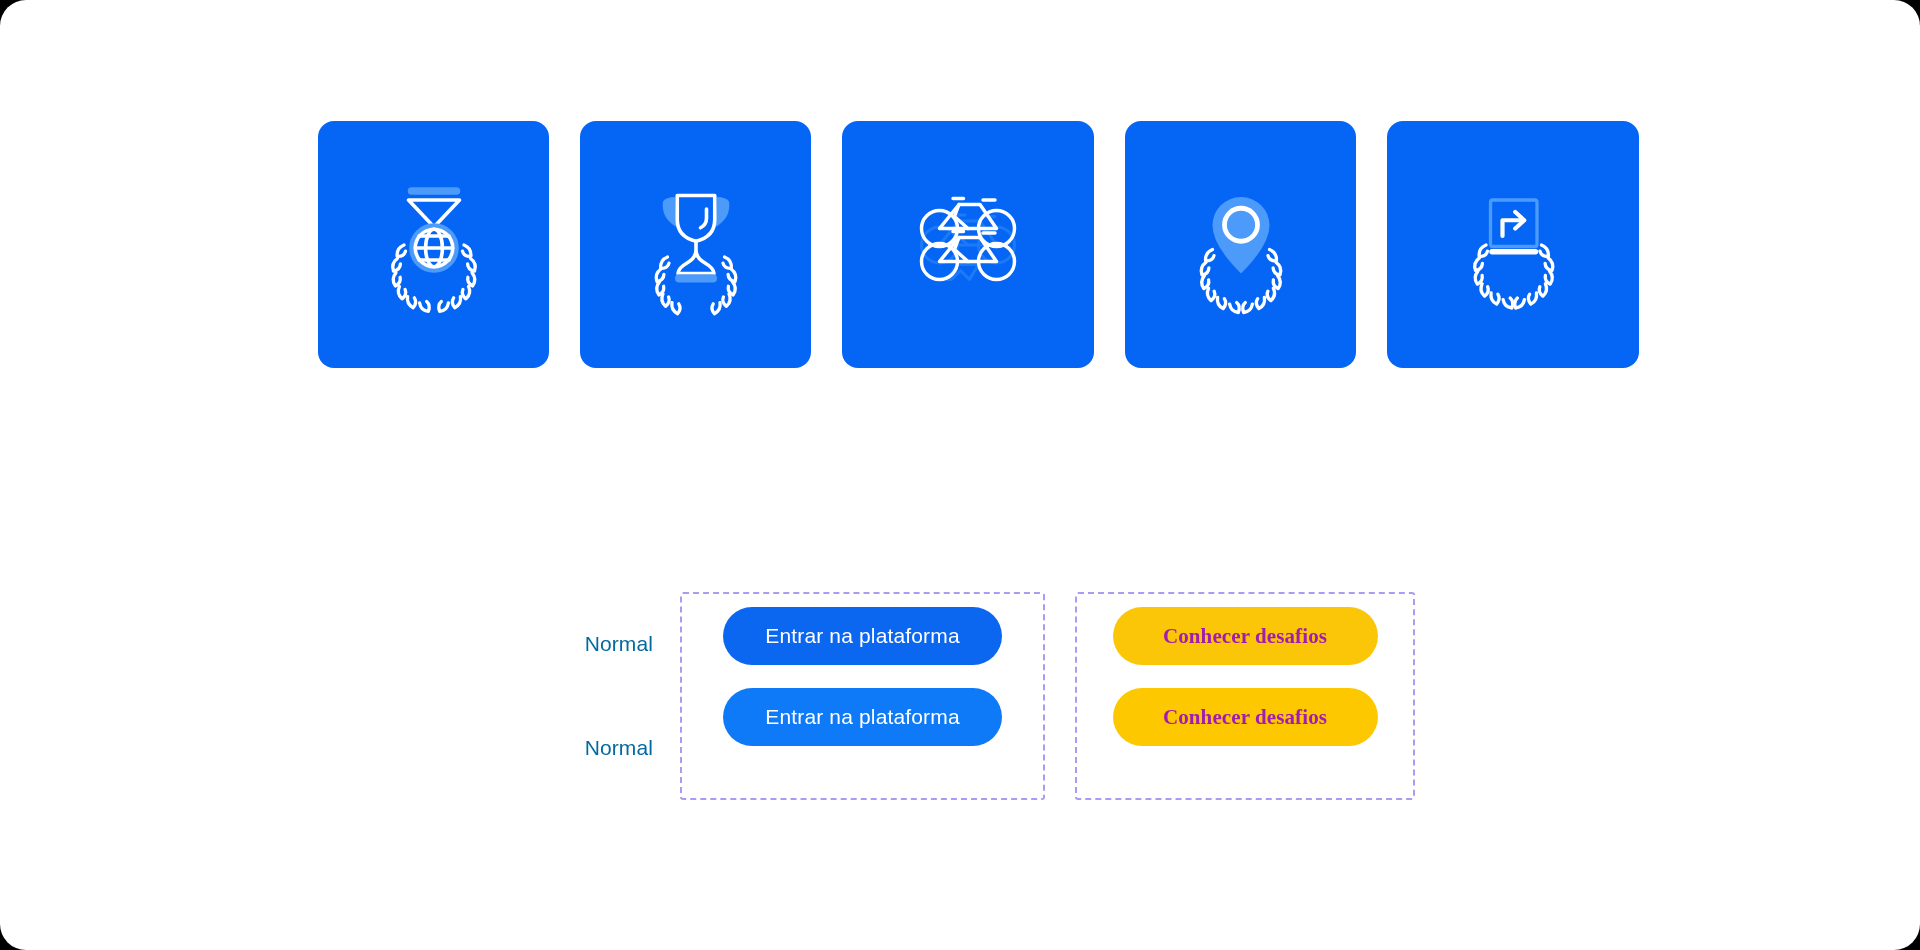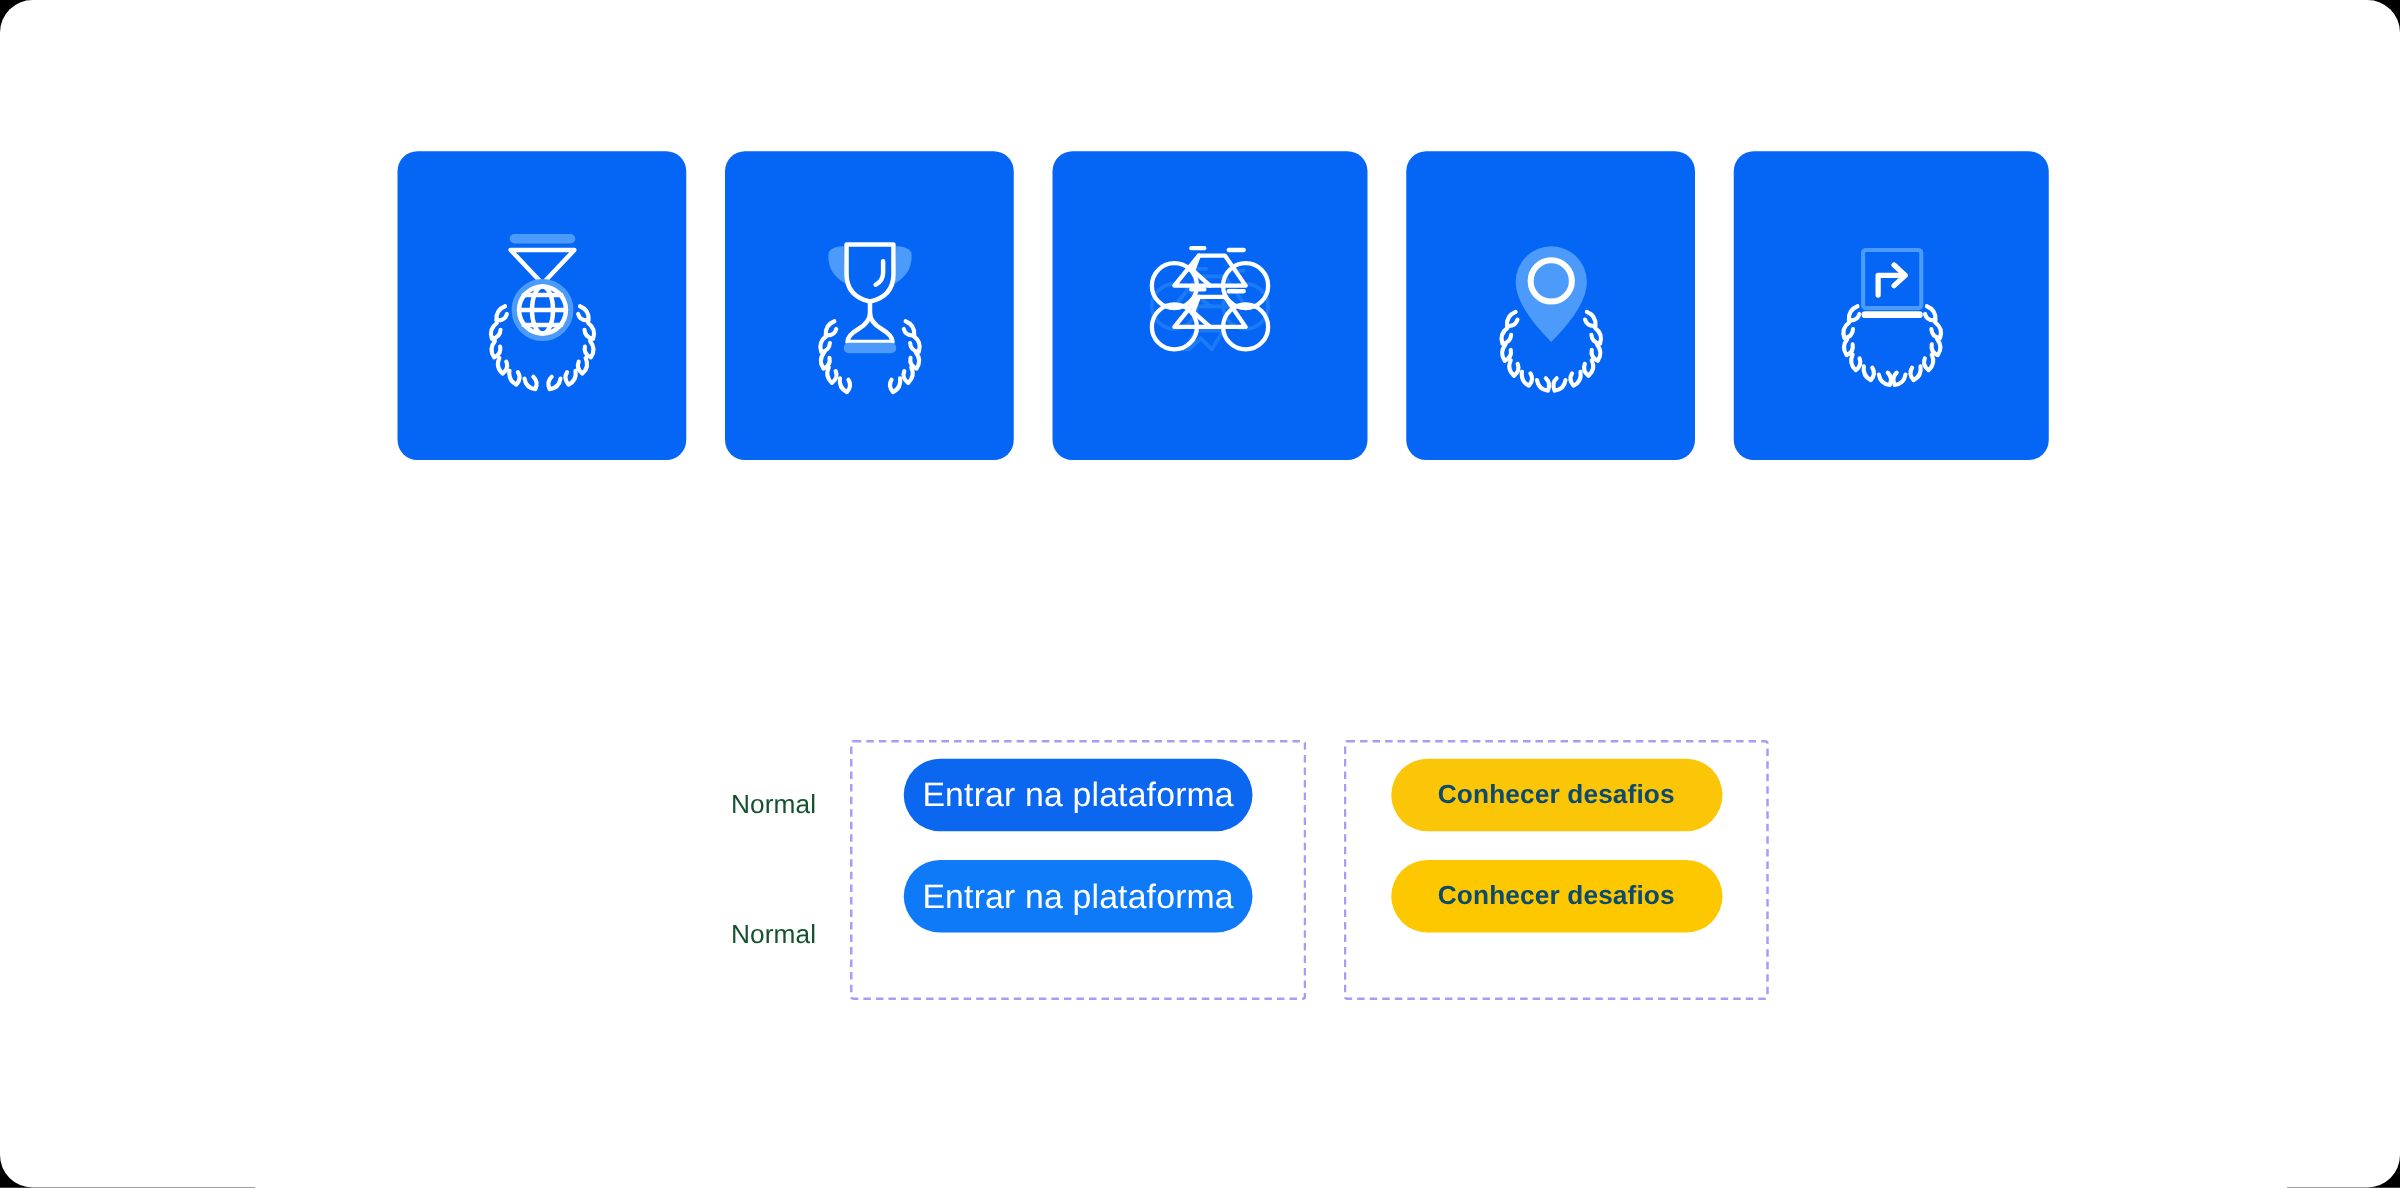--- a/index.html
+++ b/index.html
@@ -61,21 +61,21 @@
     top: 0;
     width: 120px;
     text-align: right;
   }
   .state-label {
     height: 104px;
     display: flex;
     align-items: center;
     justify-content: flex-end;
     font-size: 21px;
-    color: #14532d;
+    color: #0369a1;
     letter-spacing: 0.1px;
   }
 
   .group {
     position: absolute;
     top: 0;
     border: 2px dashed #a99df3;
     border-radius: 3px;
     box-sizing: border-box;
     padding: 13px 0;
@@ -104,35 +104,36 @@
     align-items: center;
     justify-content: center;
     padding: 0;
   }
   .btn-primary {
     width: 279px;
     height: 58px;
     border-radius: 29px;
     background: #0b66f0;
     color: #ffffff;
-    font-size: 27px;
+    font-size: 21px;
     letter-spacing: 0.15px;
   }
   .btn-primary.hover {
     background: #0f7af7;
   }
   .btn-secondary {
     width: 265px;
     height: 58px;
     border-radius: 29px;
     background: #fcc608;
-    color: #0c4a6e;
+    color: #a21caf;
     font-size: 21px;
     font-weight: bold;
     letter-spacing: 0.1px;
+    font-family: Liberation Serif, serif;
   }
   .btn-secondary.hover {
     background: #fdc800;
   }
 </style>
 </head>
 <body>
 
 <div class="page">
 

